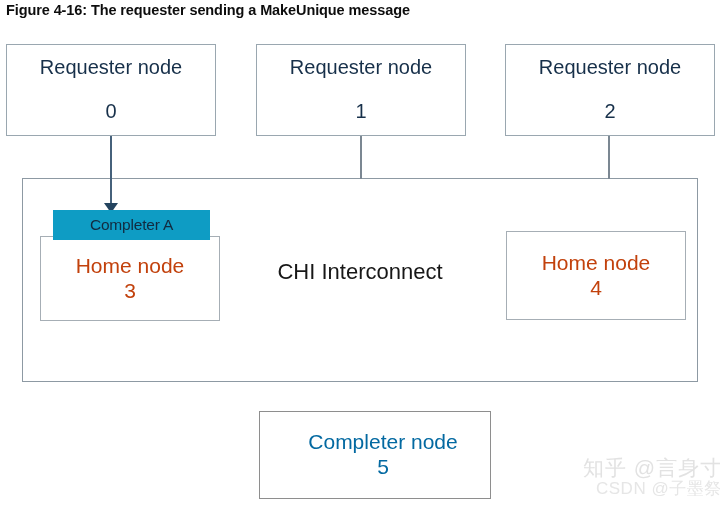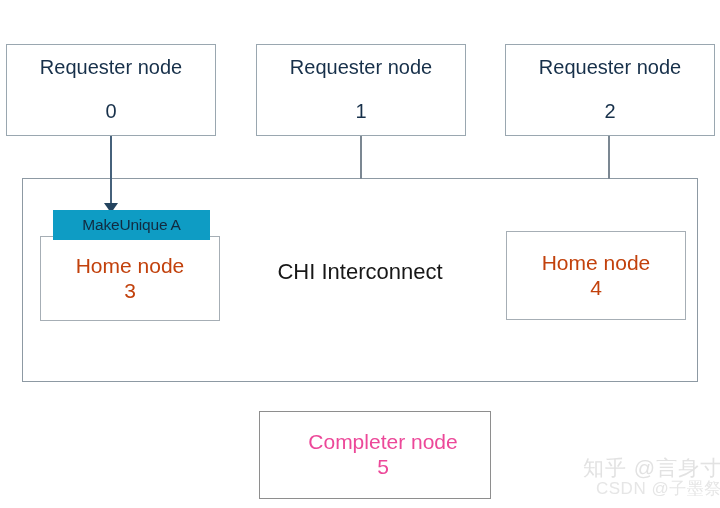--- a/index.html
+++ b/index.html
@@ -98,21 +98,21 @@
   }
   #home-node-3 { left: 40px;  top: 236px; width: 180px; height: 85px; }
   #home-node-4 { left: 506px; top: 231px; width: 180px; height: 89px; }
 
   
   #completer-node-5 {
     left: 259px;
     top: 411px;
     width: 232px;
     height: 88px;
-    color: #ec4899;
+    color: #0369a1;
     font-size: 21px;
     border-color: #8e8e8e;
     padding-left: 16px;
   }
 
   
   #makeunique-message {
     position: absolute;
     left: 53px;
     top: 210px;
@@ -179,20 +179,21 @@
     font-size: 17px;
     color: #e6e6e6;
     letter-spacing: 0.5px;
   }
 </style>
 </head>
 <body>
 
 <div id="figure-root">
 
+  <div class="figure-caption">Figure 4-16: The requester sending a MakeUnique message</div>
 
   <div class="node-box requester" id="requester-node-0">
     <span class="node-label">Requester node</span>
     <span class="node-id">0</span>
   </div>
 
   <div class="node-box requester" id="requester-node-1">
     <span class="node-label">Requester node</span>
     <span class="node-id">1</span>
   </div>
@@ -215,21 +216,21 @@
   </div>
 
   <div class="node-box home" id="home-node-4">
     <span class="node-label">Home node</span>
     <span class="node-id">4</span>
   </div>
 
   <div class="connector vertical" id="link-req0-home3"></div>
   <div id="arrowhead-req0"></div>
 
-  <div id="makeunique-message">MakeUnique A</div>
+  <div id="makeunique-message">Completer A</div>
 
   <div class="node-box" id="completer-node-5">
     <span class="node-label">Completer node</span>
     <span class="node-id">5</span>
   </div>
 
   <div class="watermark" id="watermark-zhihu">知乎 @言身寸</div>
   <div class="watermark" id="watermark-csdn">CSDN @子墨祭</div>
 
 </div>

